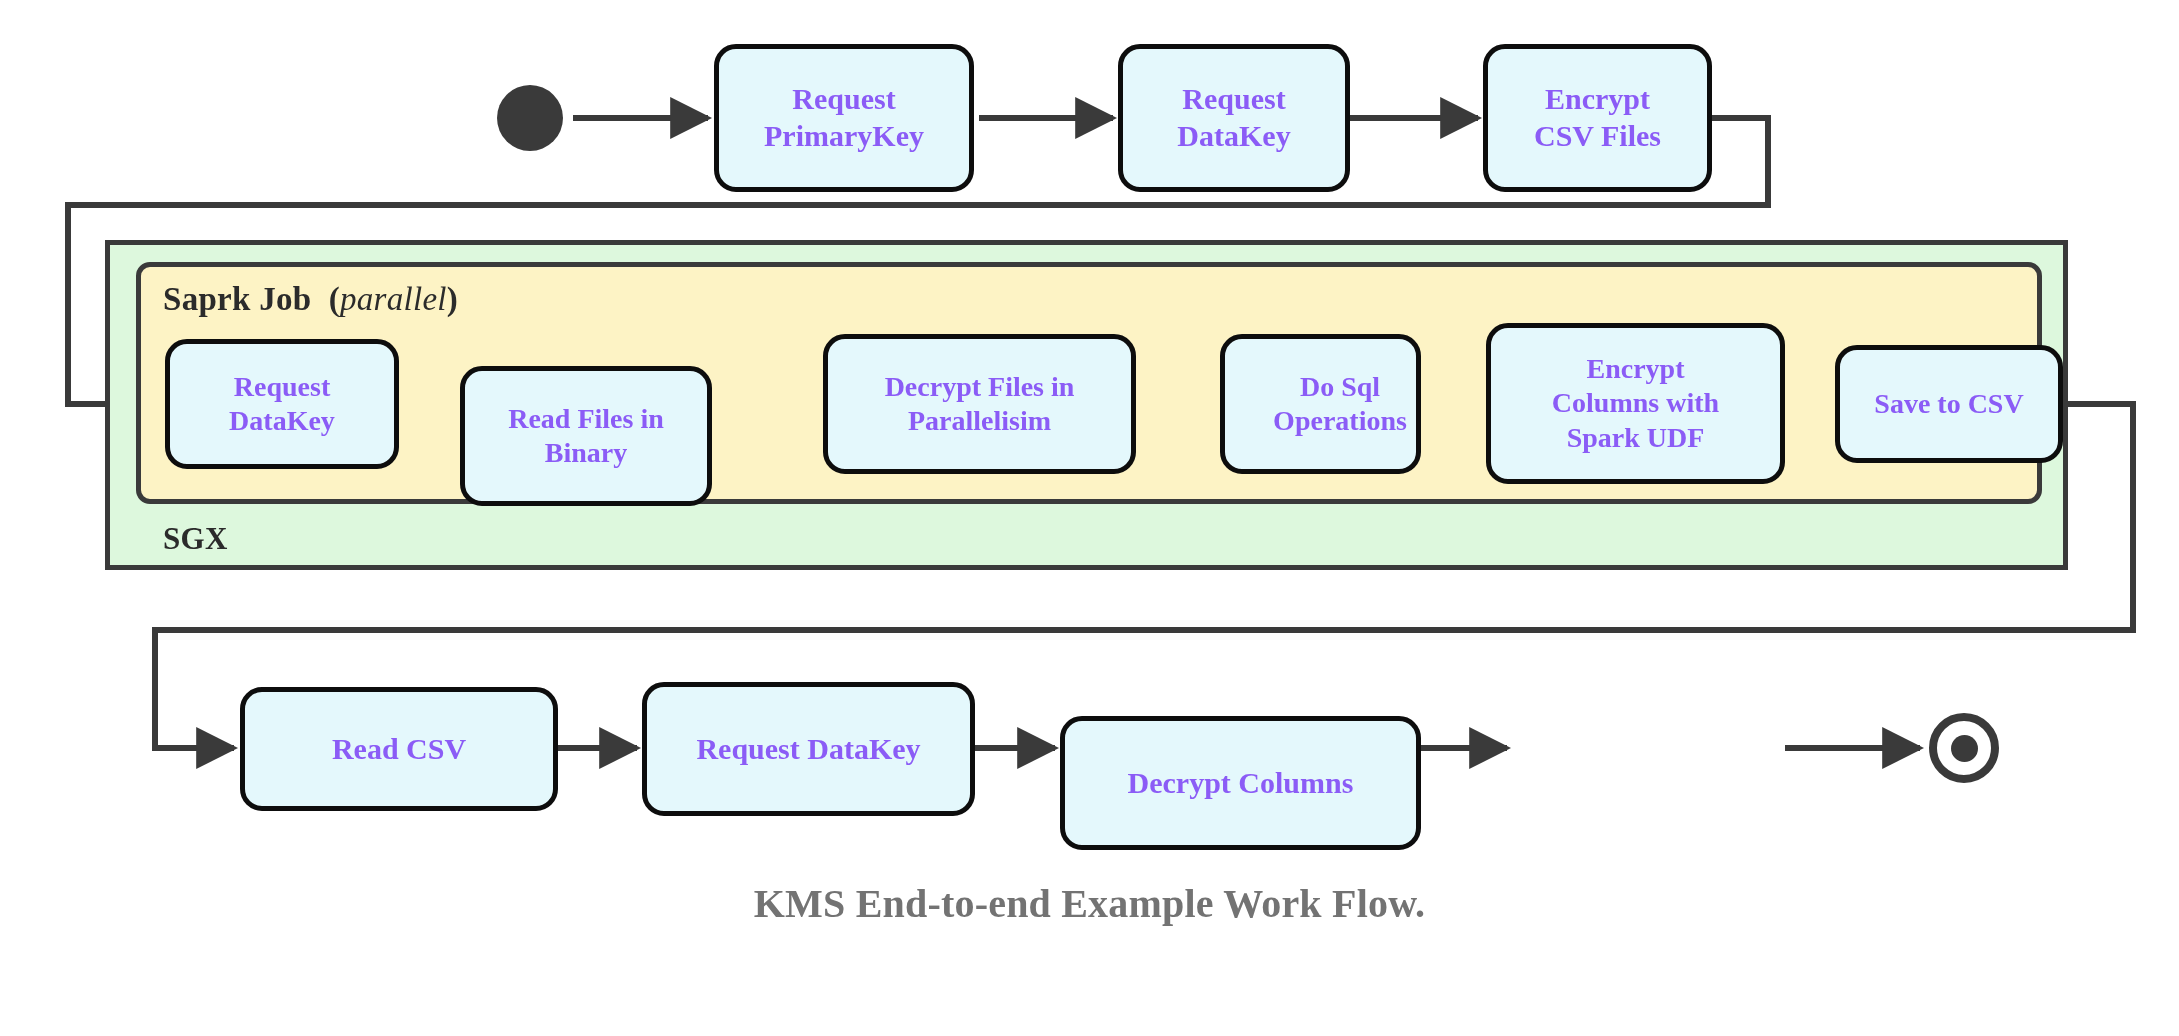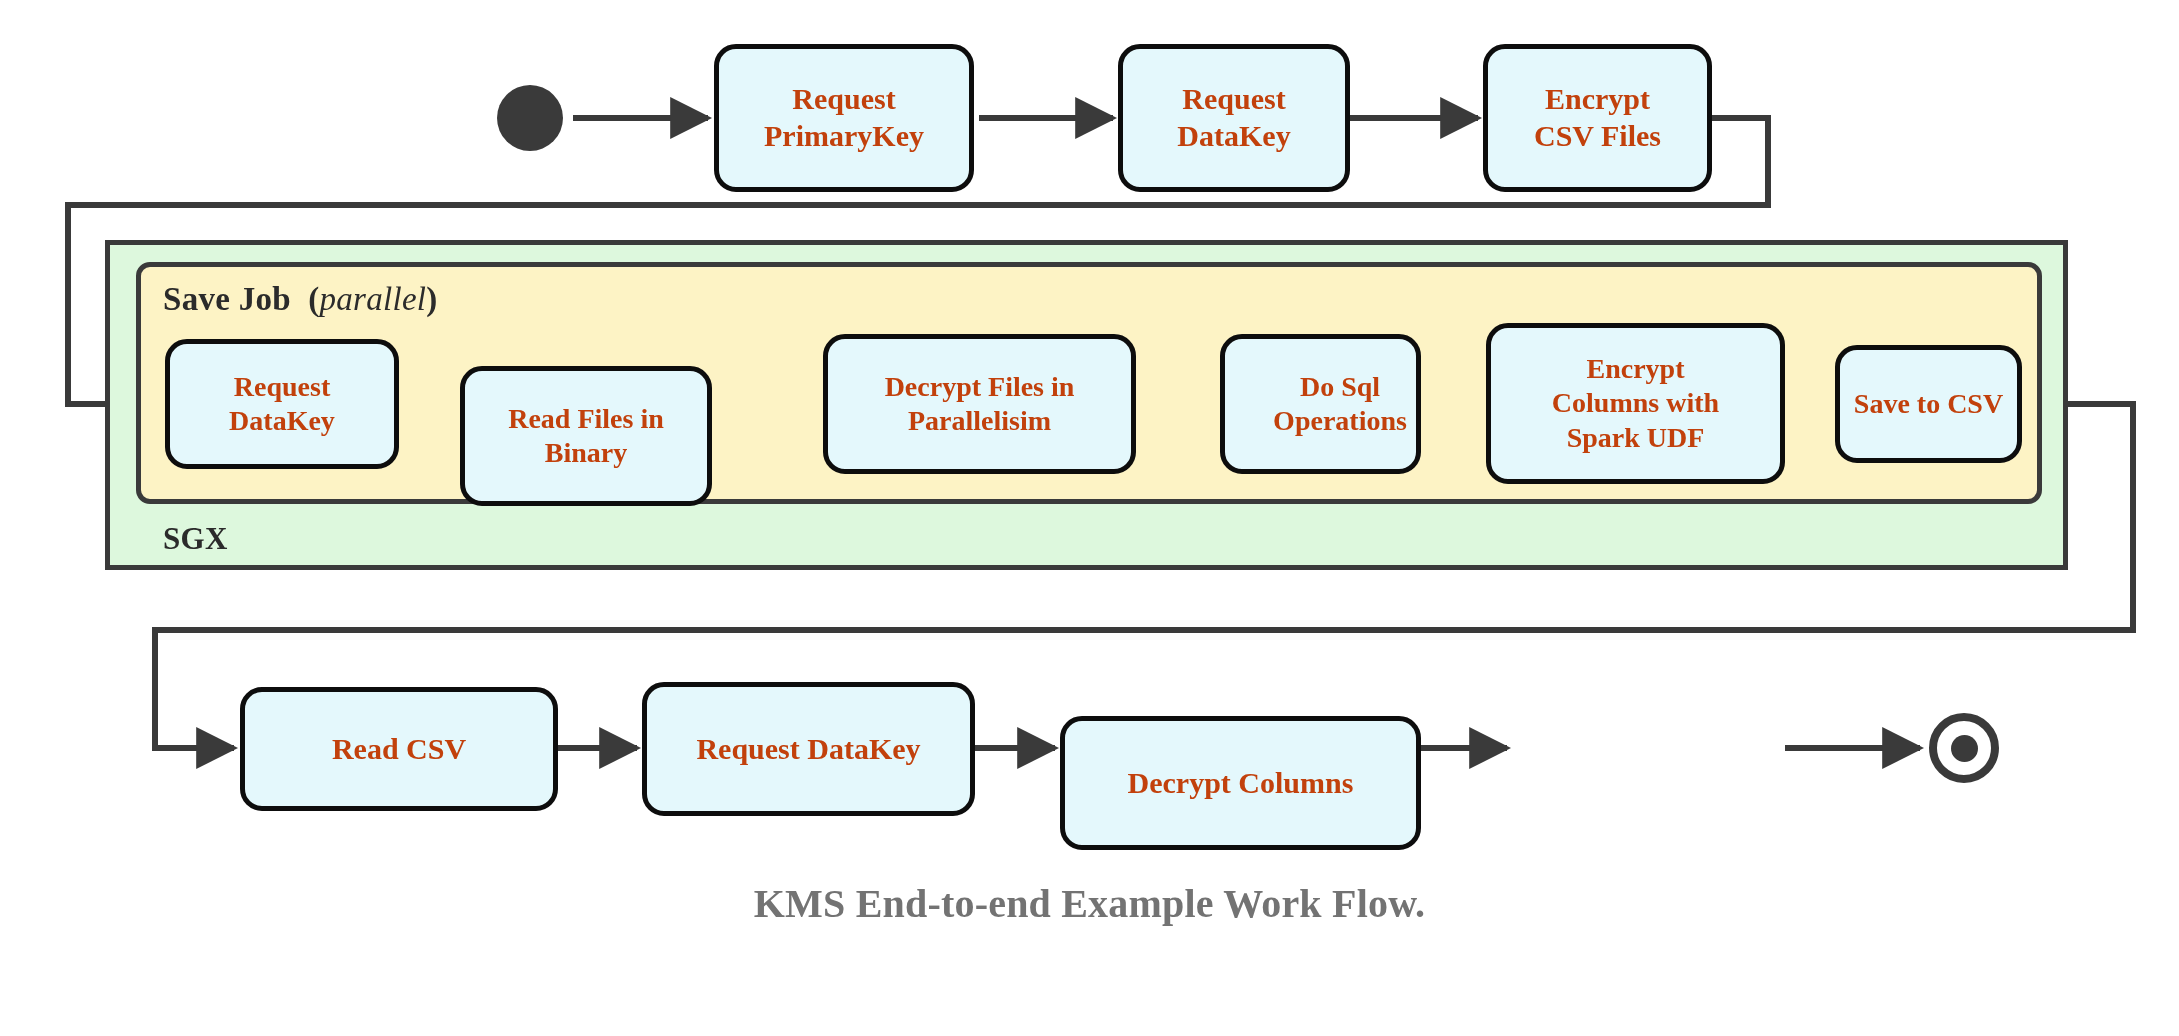--- a/index.html
+++ b/index.html
@@ -62,21 +62,21 @@
     position: absolute;
     box-sizing: border-box;
     background: #e4f8fc;
     border: 5px solid #0d0d0d;
     border-radius: 22px;
     display: flex;
     align-items: center;
     justify-content: center;
     text-align: center;
     font-weight: bold;
-    color: #c2410c;
+    color: #8b5cf6;
     line-height: 1.22;
     font-size: 30px;
     padding: 2px 8px;
   }
   .node .lbl { display: block; }
   
   .start-node {
     position: absolute;
     background: #3a3a3a;
     border-radius: 50%;
@@ -165,21 +165,21 @@
       <span class="lbl">Encrypt</span>
       <span class="lbl">CSV Files</span>
     </span>
   </div>
 
   <div class="container sgx-container" style="left:105px; top:240px; width:1963px; height:330px;"></div>
   <div class="container-label sgx-label" style="left:163px; top:521px;">SGX</div>
 
   <div class="container spark-container" style="left:136px; top:262px; width:1906px; height:242px;"></div>
   <div class="container-label spark-label" style="left:163px; top:281px;">
-    <span>Save Job</span>&nbsp;
+    <span>Saprk Job</span>&nbsp;
     <span class="paren">(</span><span class="ital">parallel</span><span class="paren">)</span>
   </div>
 
   <div class="node" style="left:165px; top:339px; width:234px; height:130px; font-size:28px;">
     <span>
       <span class="lbl">Request</span>
       <span class="lbl">DataKey</span>
     </span>
   </div>
 
@@ -205,21 +205,21 @@
   </div>
 
   <div class="node" style="left:1486px; top:323px; width:299px; height:161px; font-size:28px;">
     <span>
       <span class="lbl">Encrypt</span>
       <span class="lbl">Columns with</span>
       <span class="lbl">Spark UDF</span>
     </span>
   </div>
 
-  <div class="node" style="left:1835px; top:345px; width:187px; height:118px; font-size:28px;">
+  <div class="node" style="left:1835px; top:345px; width:228px; height:118px; font-size:28px;">
     <span class="lbl">Save to CSV</span>
   </div>
 
   <div class="node" style="left:240px; top:687px; width:318px; height:124px;">
     <span class="lbl">Read CSV</span>
   </div>
 
   <div class="node" style="left:642px; top:682px; width:333px; height:134px;">
     <span class="lbl">Request DataKey</span>
   </div>

